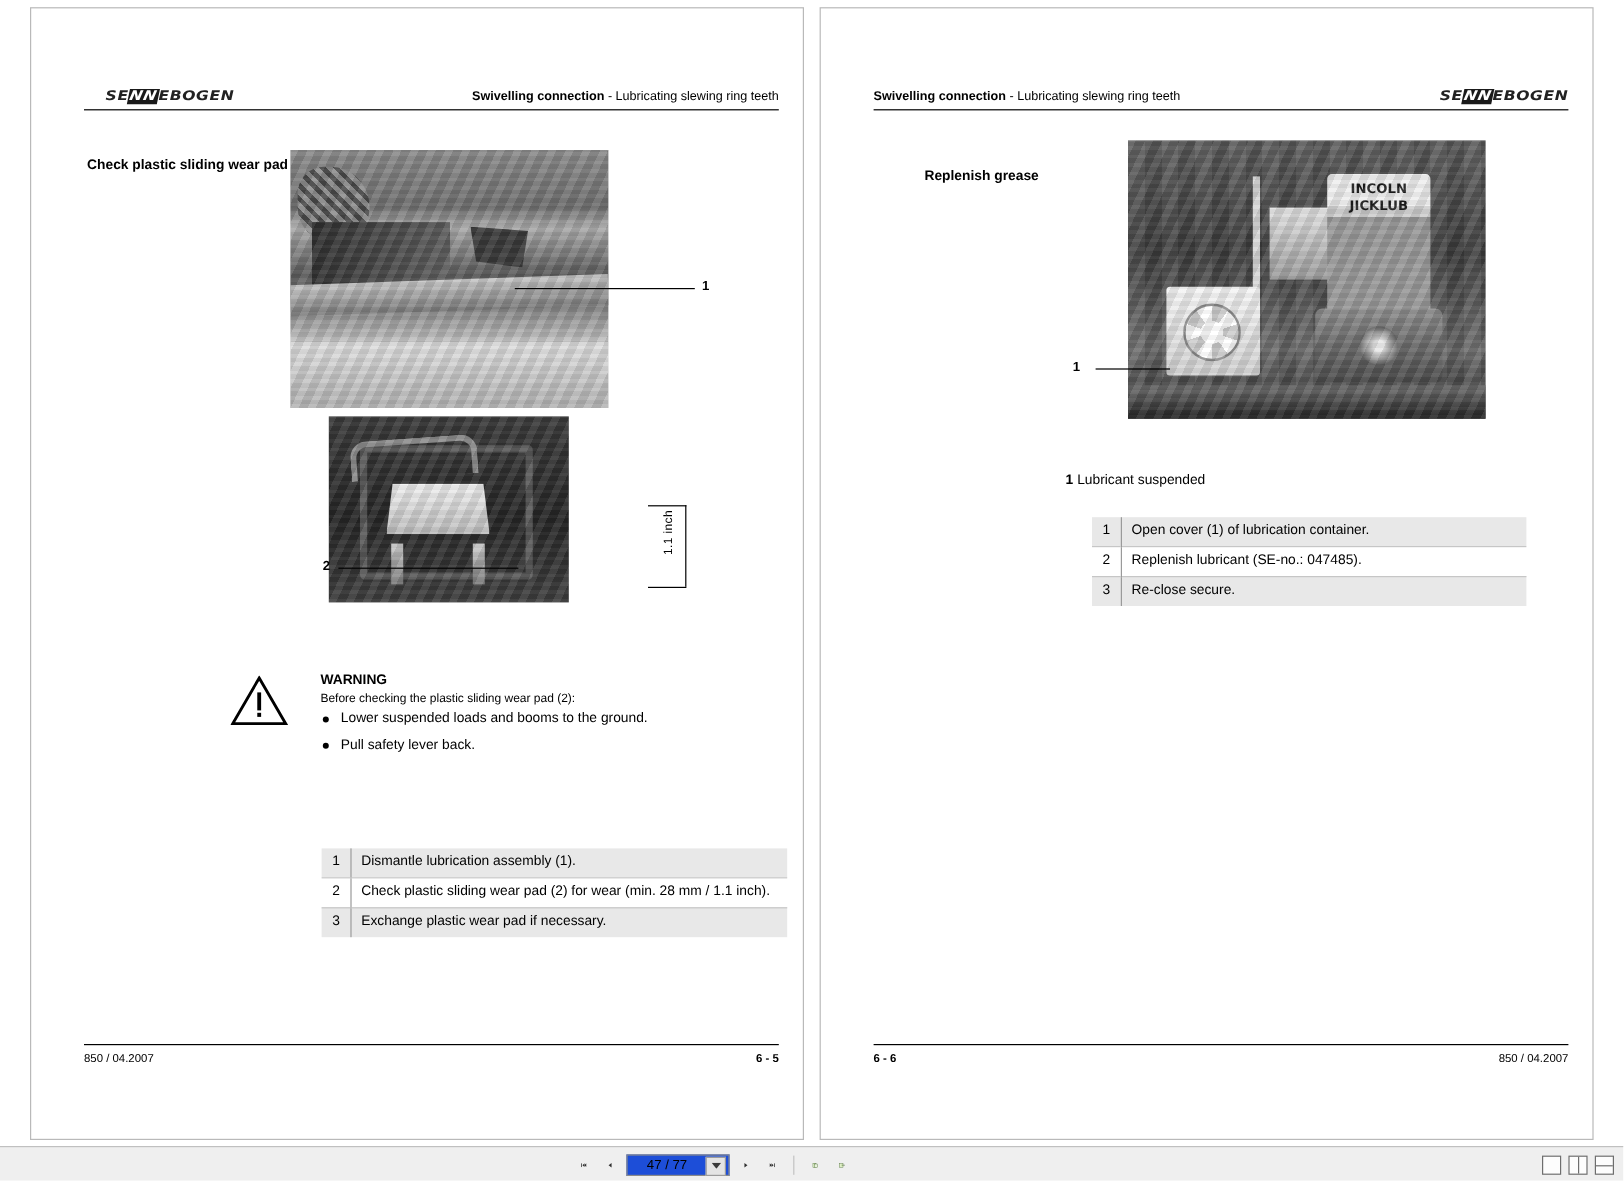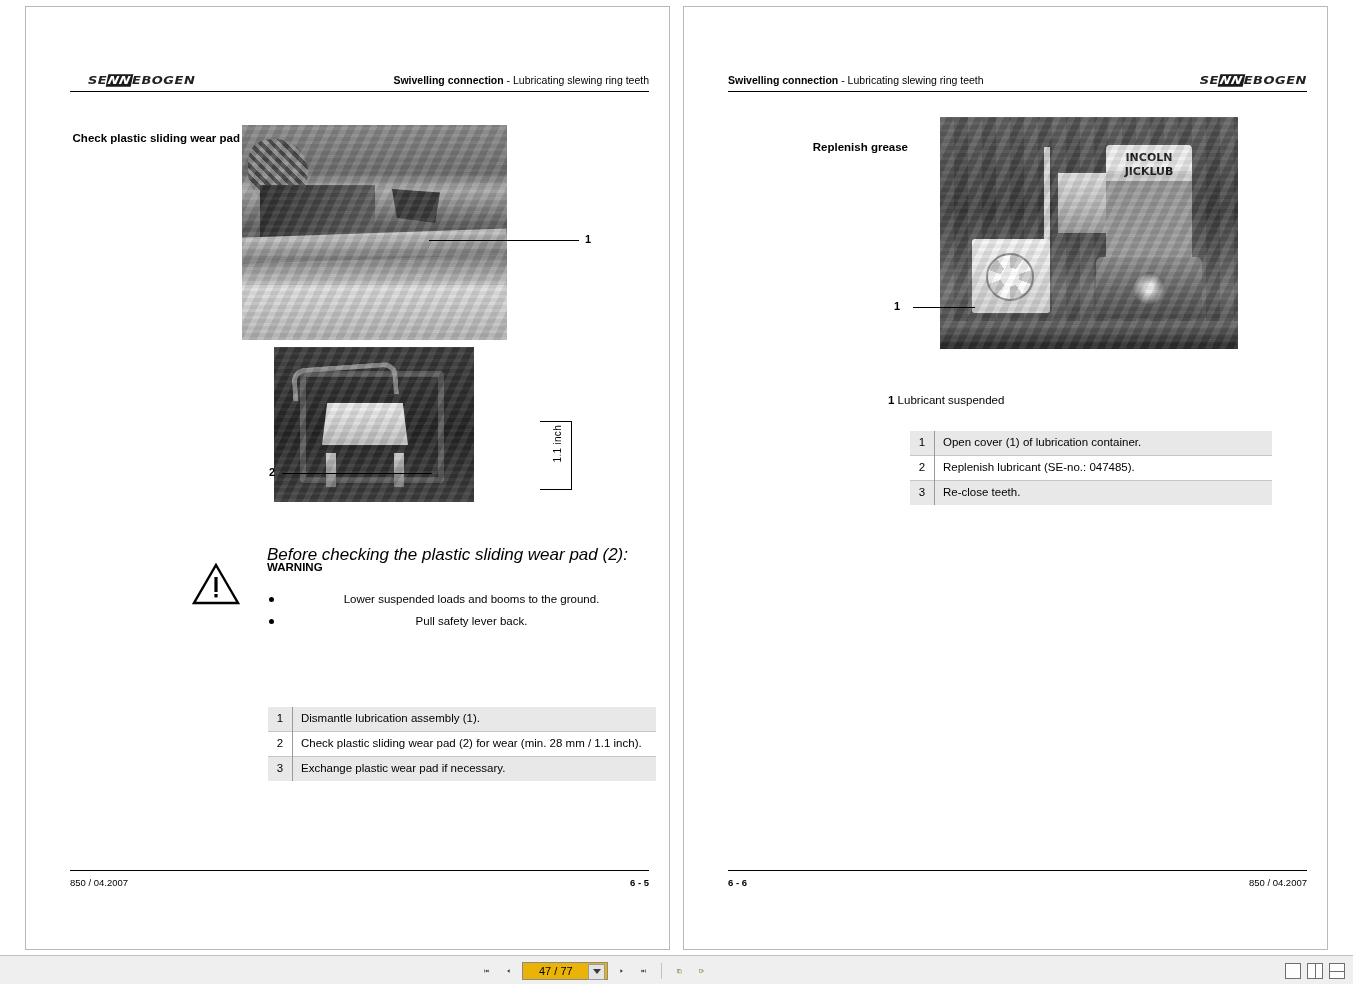--- a/index.html
+++ b/index.html
@@ -96,21 +96,21 @@
   .sh-left {
     left: 44px;
     top: 124px;
     width: 170px;
     text-align: right;
   }
   .sh-right {
     left: 44px;
     top: 133px;
     width: 180px;
-    text-align: right;
+    text-align: center;
   }
 
   
   .photo {
     position: absolute;
     background: #7a7a7a;
     overflow: hidden;
   }
   .photo::after {
     content: "";
@@ -284,37 +284,35 @@
     position: absolute;
     left: 241px;
     top: 554px;
     font-size: 11.5px;
     font-weight: bold;
     color: #000;
   }
   .warn-intro {
     position: absolute;
     left: 241px;
-    top: 538px;
+    top: 570px;
     width: 390px;
-    font-size: 17px;
-    color: #000;
-    font-style: italic;
+    font-size: 10px;
+    color: #000;
   }
   .warn-list {
     position: absolute;
     left: 241px;
     top: 585px;
     width: 392px;
     margin: 0;
     padding: 0;
     list-style: none;
     font-size: 11.5px;
     color: #000;
-    text-align: center;
   }
   .warn-list li {
     position: relative;
     padding-left: 17px;
     margin-bottom: 7px;
     line-height: 1.32;
   }
   .warn-list li::before {
     content: "";
     position: absolute;
@@ -410,21 +408,21 @@
     background: transparent;
     border: none;
     cursor: pointer;
     color: #2f2f2f;
   }
   .tb-btn svg { display: block; }
   .page-select {
     position: relative;
     width: 86px;
     height: 18px;
-    background: #eab308;
+    background: #1d4ed8;
     border: 1px solid #8a8a8a;
     font-size: 11px;
     display: flex;
     align-items: center;
     padding-left: 16px;
     box-sizing: border-box;
     color: #000;
   }
   .page-select .arrow {
     position: absolute;
@@ -611,21 +609,21 @@
             <tr class="alt">
               <td class="num">1</td>
               <td>Open cover (1) of lubrication container.</td>
             </tr>
             <tr>
               <td class="num">2</td>
               <td>Replenish lubricant (SE-no.: 047485).</td>
             </tr>
             <tr class="alt">
               <td class="num">3</td>
-              <td>Re-close teeth.</td>
+              <td>Re-close secure.</td>
             </tr>
           </tbody>
         </table>
 
         <div class="pg-footer">
           <div class="foot-left plain">6 - 6</div>
           <div class="foot-right plain">850 / 04.2007</div>
         </div>
 
       </div>

